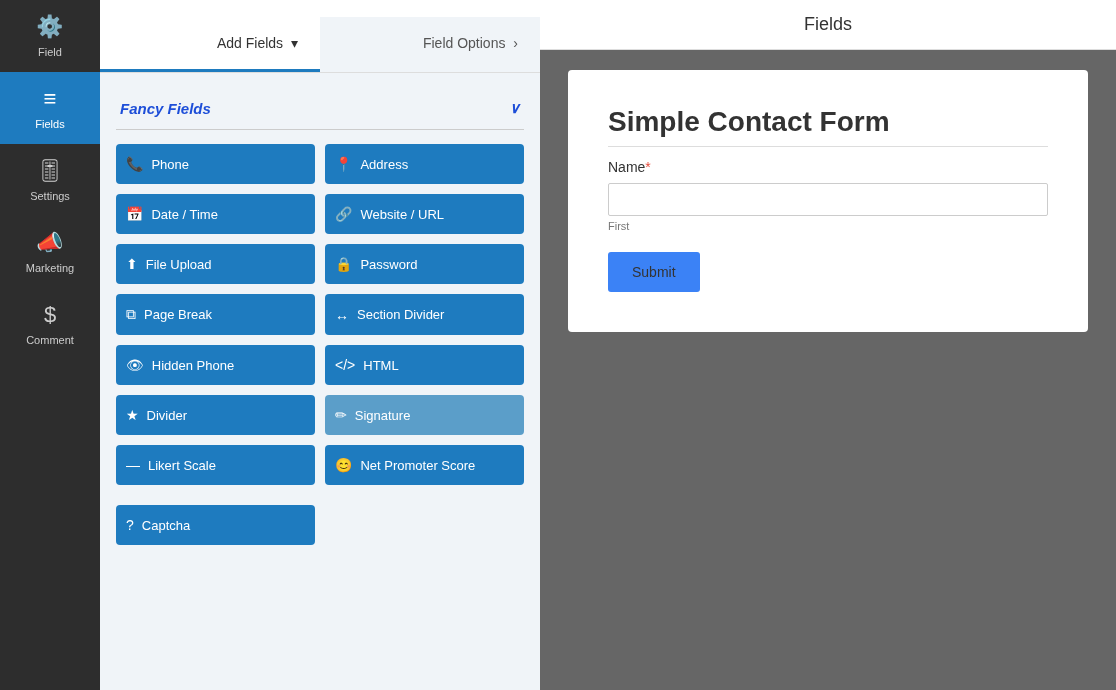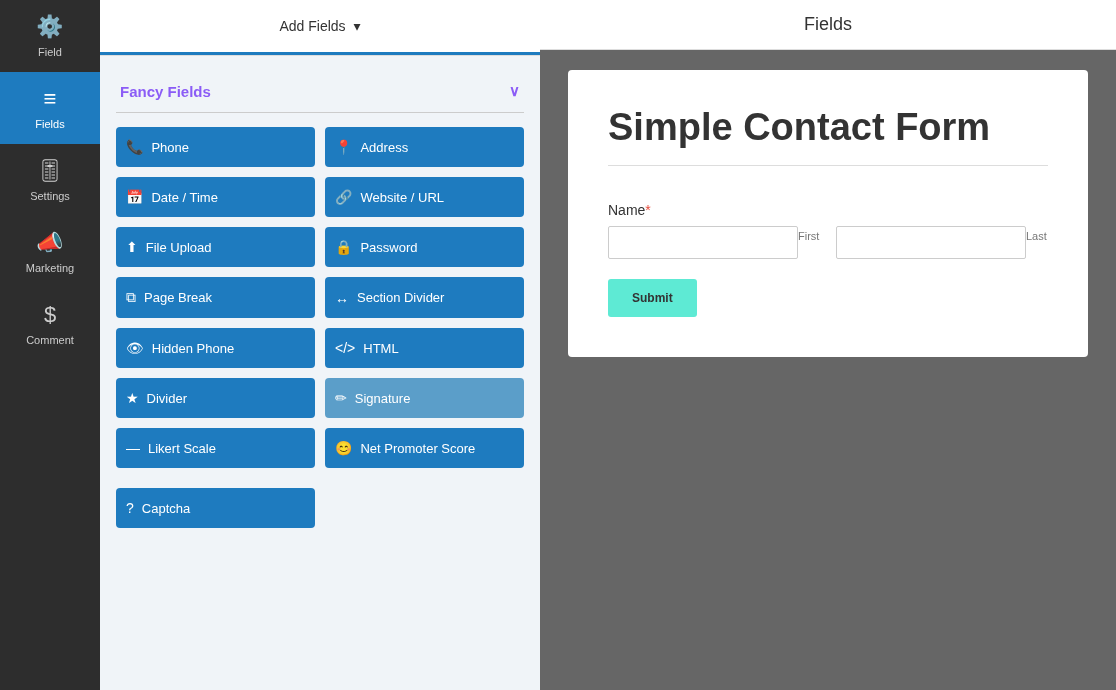--- a/index.html
+++ b/index.html
@@ -40,26 +40,27 @@
       overflow: hidden;
     }
     .panel-tabs {
       display: flex;
       background: #fff;
       border-bottom: 1px solid #ddd;
     }
     .panel-tab {
       flex: 1;
       padding: 18px 22px;
-      text-align: center;
+      text-align: right;
       cursor: pointer;
       font-size: 14px;
       color: #555;
       background: #f0f4f8;
       border-bottom: 3px solid transparent;
+      margin-top: 17px;
     }
     .panel-tab.active {
       background: #fff;
       color: #333;
       border-bottom: 3px solid #1e7bbf;
     }
     .panel-tab .chevron { margin-left: 4px; }
 
     .panel-content {
       flex: 1;
@@ -67,22 +68,23 @@
       padding: 16px;
     }
 
     .fancy-fields-header {
       display: flex;
       justify-content: space-between;
       align-items: center;
       padding: 10px 4px 12px 4px;
       font-size: 15px;
       font-weight: 600;
-      color: #8b5cf6;
-      cursor: pointer;
+      color: #1d4ed8;
+      cursor: pointer;
+      font-style: italic;
     }
     .fancy-fields-divider {
       border: none;
       border-top: 1px solid #ccc;
       margin-bottom: 14px;
     }
 
     .fields-grid {
       display: grid;
       grid-template-columns: 1fr 1fr;
@@ -137,43 +139,43 @@
     }
     .form-card {
       background: #fff;
       border-radius: 4px;
       padding: 36px 40px 40px 40px;
       width: 100%;
       max-width: 520px;
       height: fit-content;
     }
     .form-title {
-      font-size: 38px;
+      font-size: 28px;
       font-weight: 700;
       color: #333;
-      margin-bottom: 36px;
-      padding-bottom: 16px;
+      margin-bottom: 12px;
+      padding-bottom: 8px;
       border-bottom: 1px solid #ddd;
     }
     .form-field-label {
       font-size: 14px;
       color: #333;
       margin-bottom: 8px;
       display: block;
     }
     .form-field-label .required { color: #e74c3c; }
     .name-group {
       display: flex;
       gap: 16px;
       margin-bottom: 20px;
     }
     .name-field {
       flex: 1;
       display: flex;
-      flex-direction: row;
+      flex-direction: column;
     }
     .name-field input {
       border: 1px solid #ccc;
       border-radius: 2px;
       padding: 8px 6px;
       font-size: 13px;
       outline: none;
     }
     .name-sub-label {
       font-size: 11px;
@@ -188,28 +190,27 @@
       height: 108px;
       border: 1px solid #ccc;
       border-radius: 2px;
       padding: 8px;
       font-size: 13px;
       resize: vertical;
       outline: none;
       font-family: inherit;
     }
     .submit-btn {
-      background: #5eead4;
+      background: #3b82f6;
       color: #333;
       border: none;
       border-radius: 3px;
       padding: 12px 24px;
-      font-size: 12px;
-      cursor: pointer;
-      font-weight: bold;
+      font-size: 14px;
+      cursor: pointer;
     }
 
     
     .panel-content::-webkit-scrollbar { width: 6px; }
     .panel-content::-webkit-scrollbar-track { background: #e8ecf0; }
     .panel-content::-webkit-scrollbar-thumb { background: #bbb; border-radius: 3px; }
   </style>
 </head>
 <body>
 
@@ -234,20 +235,24 @@
     <span class="icon">$</span>
     <span>Comment</span>
   </div>
 </nav>
 
 <div class="panel">
   <div class="panel-tabs">
     <div class="panel-tab active">
       <span>Add Fields</span>
       <span class="chevron">▾</span>
+    </div>
+    <div class="panel-tab">
+      <span>Field Options</span>
+      <span class="chevron">›</span>
     </div>
   </div>
 
   <div class="panel-content">
     <div class="fancy-fields-header">
       <span>Fancy Fields</span>
       <span>∨</span>
     </div>
     <hr class="fancy-fields-divider">
 
@@ -343,24 +348,20 @@
 
       
       <label class="form-field-label">
         <span>Name</span><span class="required">*</span>
       </label>
       <div class="name-group">
         <div class="name-field">
           <input type="text" style="">
           <span class="name-sub-label">First</span>
         </div>
-        <div class="name-field">
-          <input type="text" style="">
-          <span class="name-sub-label">Last</span>
-        </div>
       </div>
 
       
 
       
       <button class="submit-btn">
         <span>Submit</span>
       </button>
     </div>
   </div>

